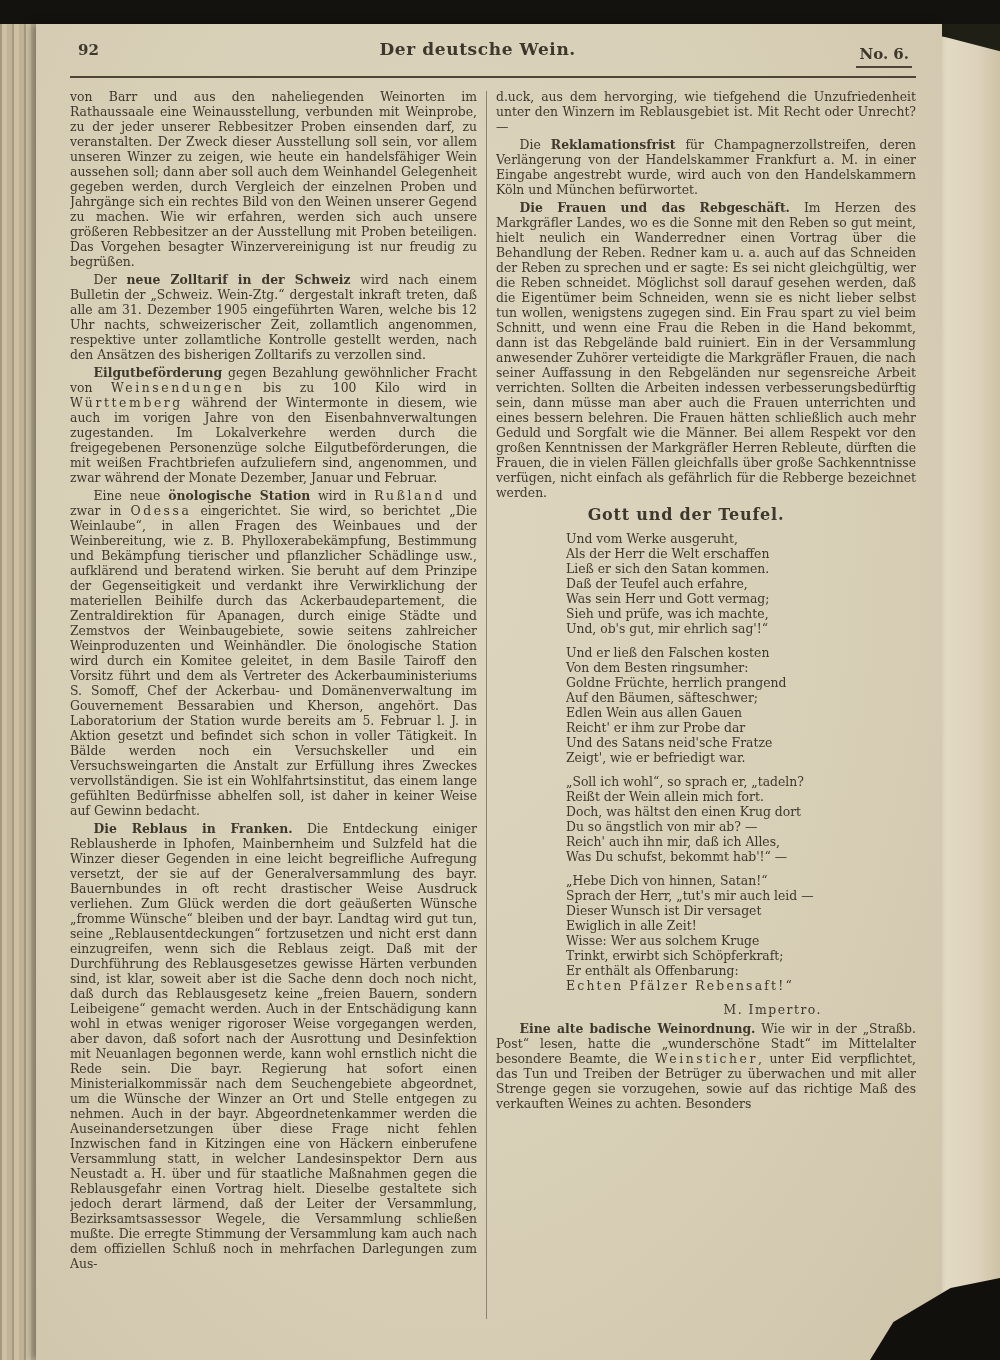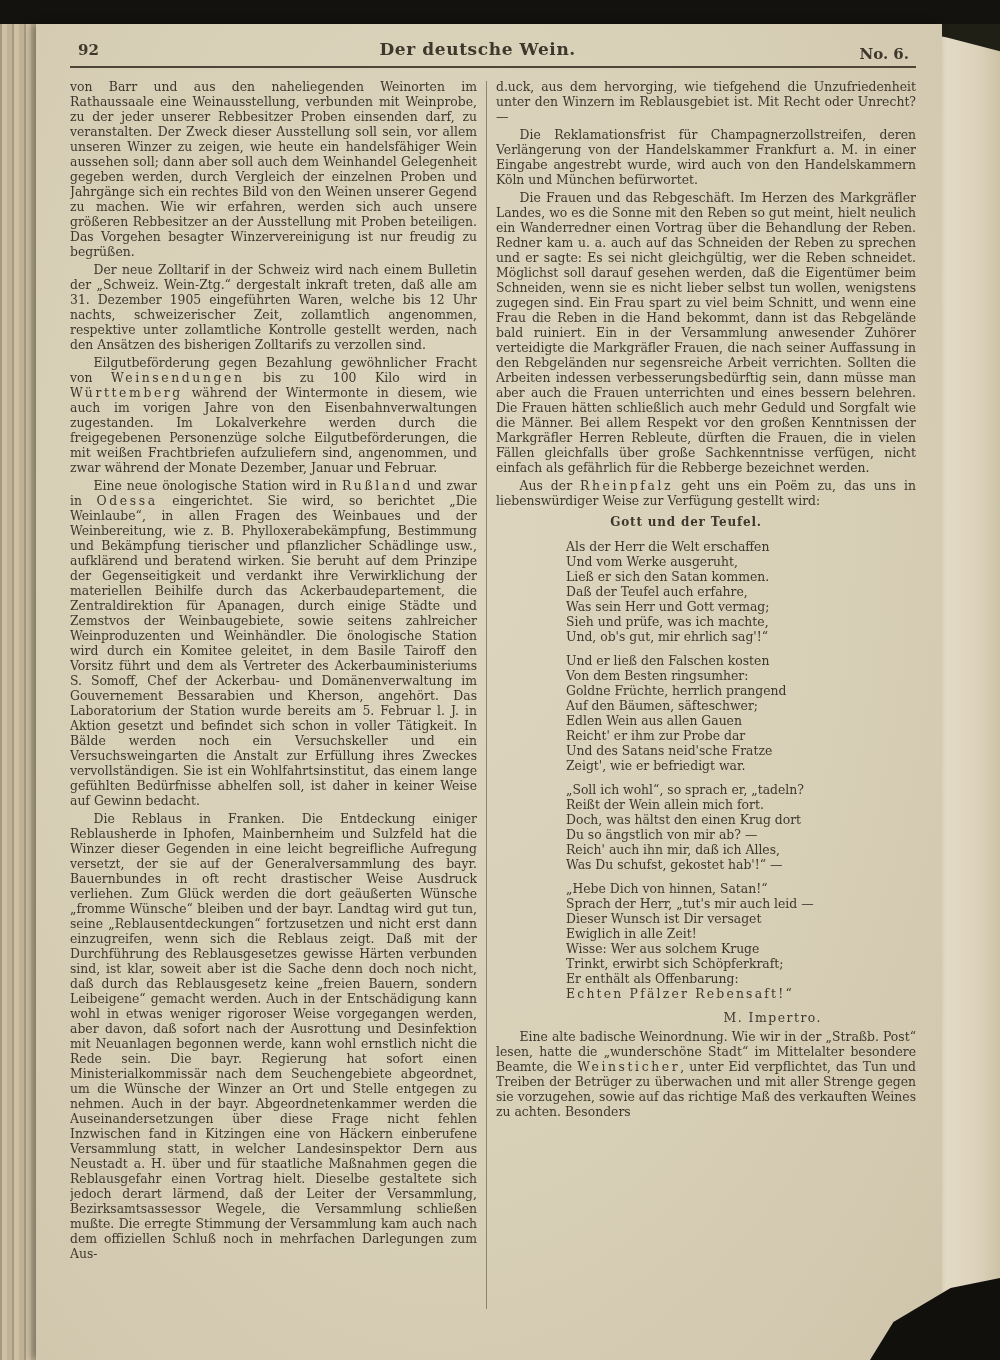--- a/index.html
+++ b/index.html
@@ -22,38 +22,38 @@
         background:linear-gradient(90deg,#e4dbc6 0%,#ddd3bc 60%,#cdc2a6 100%);}
   .cover-top{position:absolute;left:0;top:0;width:1000px;height:24px;background:#14120f;}
   .cover-top-right{position:absolute;right:0;top:24px;width:120px;height:44px;background:#201f16;
         clip-path:polygon(0 0,100% 0,100% 62%,55% 30%,12% 8%);}
   .cover-bottom-right{position:absolute;right:0;bottom:0;width:130px;height:100px;background:#12100c;
         clip-path:polygon(0 100%,18% 62%,62% 28%,100% 18%,100% 100%);}
 
   
   .content{position:absolute;left:34px;top:12px;width:846px;height:1300px;color:#3e372c;}
   .header{display:flex;justify-content:space-between;align-items:flex-end;
-        border-bottom:2px solid #4e4536;padding-bottom:7px;}
+        border-bottom:2px solid #4e4536;padding-bottom:17px;}
   .page-num{font-weight:bold;font-size:15px;margin-left:8px;}
   .journal-title{font-weight:bold;font-size:17px;letter-spacing:.6px;}
   .issue{font-weight:bold;font-size:15px;position:relative;top:9px;margin-right:4px;
         border-bottom:2.5px solid #4e4536;padding:0 3px 3px;}
   .cols{display:flex;margin-top:11px;height:1244px;overflow:hidden;}
   .col{font-size:12.4px;line-height:15px;overflow:hidden;}
   .col.left{width:407px;}
   .col.right{width:420px;}
   .divider{width:1px;background:#8e8370;margin:2px 9px 14px 9px;}
 
   .para{margin:0;padding:0;text-align:justify;text-indent:1.9em;}
   .para + .para{margin-top:3px;}
   .para.noindent{text-indent:0;}
-  .b{font-weight:normal;}
+  .b{font-weight:bold;}
   .sp{letter-spacing:2.6px;}
 
-  .poem-title{text-align:center;font-weight:bold;font-size:12px;margin:7px 40px 5px 0;letter-spacing:.8px;}
+  .poem-title{text-align:center;font-weight:bold;font-size:16px;margin:7px 40px 5px 0;letter-spacing:.8px;}
   .stanza{margin:9px 0 9px 70px;}
   .poem-line{white-space:nowrap;}
   .poem-line.sp{letter-spacing:2.2px;}
   .signature{text-align:right;margin:1px 94px 4px 0;letter-spacing:1.5px;}
 </style>
 </head>
 <body>
 
 <div class="book">
   <div class="left-edges"></div>
@@ -75,25 +75,24 @@
             <p class="para"><span>Der </span><span class="b">neue Zolltarif in der Schweiz</span><span> wird nach einem Bulletin der „Schweiz. Wein-Ztg.“ dergestalt inkraft treten, daß alle am 31. Dezember 1905 eingeführten Waren, welche bis 12 Uhr nachts, schweizerischer Zeit, zollamtlich angenommen, respektive unter zollamtliche Kontrolle gestellt werden, nach den Ansätzen des bisherigen Zolltarifs zu verzollen sind.</span></p>
             <p class="para"><span class="b">Eilgutbeförderung</span><span> gegen Bezahlung gewöhnlicher Fracht von </span><span class="sp">Weinsendungen</span><span> bis zu 100 Kilo wird in </span><span class="sp">Württemberg</span><span> während der Wintermonte in diesem, wie auch im vorigen Jahre von den Eisenbahnverwaltungen zugestanden. Im Lokalverkehre werden durch die freigegebenen Personenzüge solche Eilgutbeförderungen, die mit weißen Frachtbriefen aufzuliefern sind, angenommen, und zwar während der Monate Dezember, Januar und Februar.</span></p>
             <p class="para"><span>Eine neue </span><span class="b">önologische Station</span><span> wird in </span><span class="sp">Rußland</span><span> und zwar in </span><span class="sp">Odessa</span><span> eingerichtet. Sie wird, so berichtet „Die Weinlaube“, in allen Fragen des Weinbaues und der Weinbereitung, wie z. B. Phylloxerabekämpfung, Bestimmung und Bekämpfung tierischer und pflanzlicher Schädlinge usw., aufklärend und beratend wirken. Sie beruht auf dem Prinzipe der Gegenseitigkeit und verdankt ihre Verwirklichung der materiellen Beihilfe durch das Ackerbaudepartement, die Zentraldirektion für Apanagen, durch einige Städte und Zemstvos der Weinbaugebiete, sowie seitens zahlreicher Weinproduzenten und Weinhändler. Die önologische Station wird durch ein Komitee geleitet, in dem Basile Tairoff den Vorsitz führt und dem als Vertreter des Ackerbauministeriums S. Somoff, Chef der Ackerbau- und Domänenverwaltung im Gouvernement Bessarabien und Kherson, angehört. Das Laboratorium der Station wurde bereits am 5. Februar l. J. in Aktion gesetzt und befindet sich schon in voller Tätigkeit. In Bälde werden noch ein Versuchskeller und ein Versuchsweingarten die Anstalt zur Erfüllung ihres Zweckes vervollständigen. Sie ist ein Wohlfahrtsinstitut, das einem lange gefühlten Bedürfnisse abhelfen soll, ist daher in keiner Weise auf Gewinn bedacht.</span></p>
             <p class="para"><span class="b">Die Reblaus in Franken.</span><span> Die Entdeckung einiger Reblausherde in Iphofen, Mainbernheim und Sulzfeld hat die Winzer dieser Gegenden in eine leicht begreifliche Aufregung versetzt, der sie auf der Generalversammlung des bayr. Bauernbundes in oft recht drastischer Weise Ausdruck verliehen. Zum Glück werden die dort geäußerten Wünsche „fromme Wünsche“ bleiben und der bayr. Landtag wird gut tun, seine „Reblausentdeckungen“ fortzusetzen und nicht erst dann einzugreifen, wenn sich die Reblaus zeigt. Daß mit der Durchführung des Reblausgesetzes gewisse Härten verbunden sind, ist klar, soweit aber ist die Sache denn doch noch nicht, daß durch das Reblausgesetz keine „freien Bauern, sondern Leibeigene“ gemacht werden. Auch in der Entschädigung kann wohl in etwas weniger rigoroser Weise vorgegangen werden, aber davon, daß sofort nach der Ausrottung und Desinfektion mit Neuanlagen begonnen werde, kann wohl ernstlich nicht die Rede sein. Die bayr. Regierung hat sofort einen Ministerialkommissär nach dem Seuchengebiete abgeordnet, um die Wünsche der Winzer an Ort und Stelle entgegen zu nehmen. Auch in der bayr. Abgeordnetenkammer werden die Auseinandersetzungen über diese Frage nicht fehlen  Inzwischen fand in Kitzingen eine von Häckern einberufene Versammlung statt, in welcher Landesinspektor Dern aus Neustadt a. H. über und für staatliche Maßnahmen gegen die Reblausgefahr einen Vortrag hielt. Dieselbe gestaltete sich jedoch derart lärmend, daß der Leiter der Versammlung, Bezirksamtsassessor Wegele, die Versammlung schließen mußte. Die erregte Stimmung der Versammlung kam auch nach dem offiziellen Schluß noch in mehrfachen Darlegungen zum Aus-</span></p>
           </div>
         <div class="divider"></div>
         <div class="col right">
             <p class="para noindent"><span>d.uck, aus dem hervorging, wie tiefgehend die Unzufriedenheit unter den Winzern im Reblausgebiet ist.  Mit Recht oder Unrecht? —</span></p>
             <p class="para"><span>Die </span><span class="b">Reklamationsfrist</span><span> für Champagnerzollstreifen, deren Verlängerung von der Handelskammer Frankfurt a. M. in einer Eingabe angestrebt wurde, wird auch von den Handelskammern Köln und München befürwortet.</span></p>
             <p class="para"><span class="b">Die Frauen und das Rebgeschäft.</span><span> Im Herzen des Markgräfler Landes, wo es die Sonne mit den Reben so gut meint, hielt neulich ein Wanderredner einen Vortrag über die Behandlung der Reben. Redner kam u. a. auch auf das Schneiden der Reben zu sprechen und er sagte: Es sei nicht gleichgültig, wer die Reben schneidet. Möglichst soll darauf gesehen werden, daß die Eigentümer beim Schneiden, wenn sie es nicht lieber selbst tun wollen, wenigstens zugegen sind. Ein Frau spart zu viel beim Schnitt, und wenn eine Frau die Reben in die Hand bekommt, dann ist das Rebgelände bald ruiniert. Ein in der Versammlung anwesender Zuhörer verteidigte die Markgräfler Frauen, die nach seiner Auffassung in den Rebgeländen nur segensreiche Arbeit verrichten. Sollten die Arbeiten indessen verbesserungsbedürftig sein, dann müsse man aber auch die Frauen unterrichten und eines bessern belehren. Die Frauen hätten schließlich auch mehr Geduld und Sorgfalt wie die Männer. Bei allem Respekt vor den großen Kenntnissen der Markgräfler Herren Rebleute, dürften die Frauen, die in vielen Fällen gleichfalls über große Sachkenntnisse verfügen, nicht einfach als gefährlich für die Rebberge bezeichnet werden.</span></p>
-            <p class="para"><span>Aus der </span><span class="sp">Rheinpfalz</span><span> geht uns ein Poëm zu, das uns in liebenswürdiger Weise zur Verfügung gestellt wird:</span></p>
             <div class="poem-title">Gott und der Teufel.</div>
             <div class="stanza">
+              <div class="poem-line">Und vom Werke ausgeruht,</div>
               <div class="poem-line">Als der Herr die Welt erschaffen</div>
-              <div class="poem-line">Und vom Werke ausgeruht,</div>
               <div class="poem-line">Ließ er sich den Satan kommen.</div>
               <div class="poem-line">Daß der Teufel auch erfahre,</div>
               <div class="poem-line">Was sein Herr und Gott vermag;</div>
               <div class="poem-line">Sieh und prüfe, was ich machte,</div>
               <div class="poem-line">Und, ob's gut, mir ehrlich sag'!“</div>
             </div>
             <div class="stanza">
               <div class="poem-line">Und er ließ den Falschen kosten</div>
               <div class="poem-line">Von dem Besten ringsumher:</div>
               <div class="poem-line">Goldne Früchte, herrlich prangend</div>
@@ -102,21 +101,21 @@
               <div class="poem-line">Reicht' er ihm zur Probe dar</div>
               <div class="poem-line">Und des Satans neid'sche Fratze</div>
               <div class="poem-line">Zeigt', wie er befriedigt war.</div>
             </div>
             <div class="stanza">
               <div class="poem-line">„Soll ich wohl“, so sprach er, „tadeln?</div>
               <div class="poem-line">Reißt der Wein allein mich fort.</div>
               <div class="poem-line">Doch, was hältst den einen Krug dort</div>
               <div class="poem-line">Du so ängstlich von mir ab? —</div>
               <div class="poem-line">Reich' auch ihn mir, daß ich Alles,</div>
-              <div class="poem-line">Was Du schufst, gekostet hab'!“ —</div>
+              <div class="poem-line">Was Du schufst, bekommt hab'!“ —</div>
             </div>
             <div class="stanza">
               <div class="poem-line">„Hebe Dich von hinnen, Satan!“</div>
               <div class="poem-line">Sprach der Herr, „tut's mir auch leid —</div>
               <div class="poem-line">Dieser Wunsch ist Dir versaget</div>
               <div class="poem-line">Ewiglich in alle Zeit!</div>
               <div class="poem-line">Wisse: Wer aus solchem Kruge</div>
               <div class="poem-line">Trinkt, erwirbt sich Schöpferkraft;</div>
               <div class="poem-line">Er enthält als Offenbarung:</div>
               <div class="poem-line sp">Echten Pfälzer Rebensaft!“</div>

